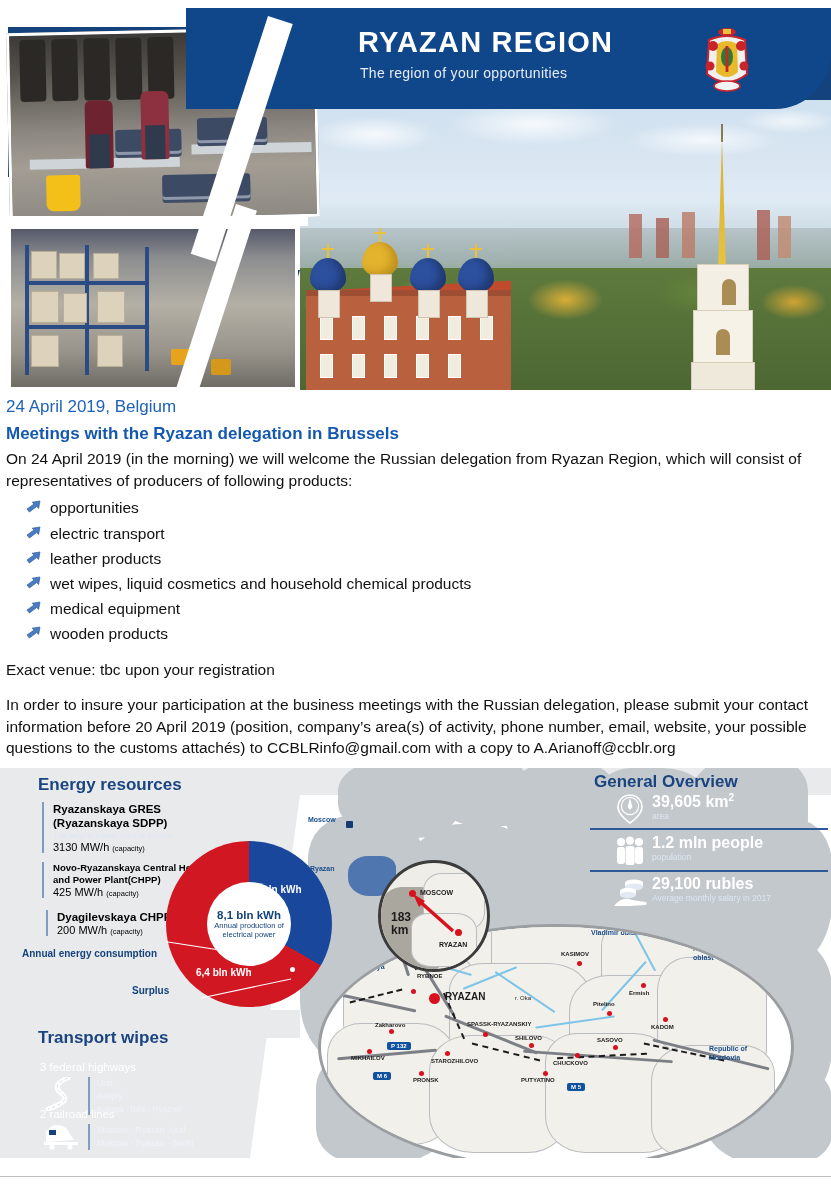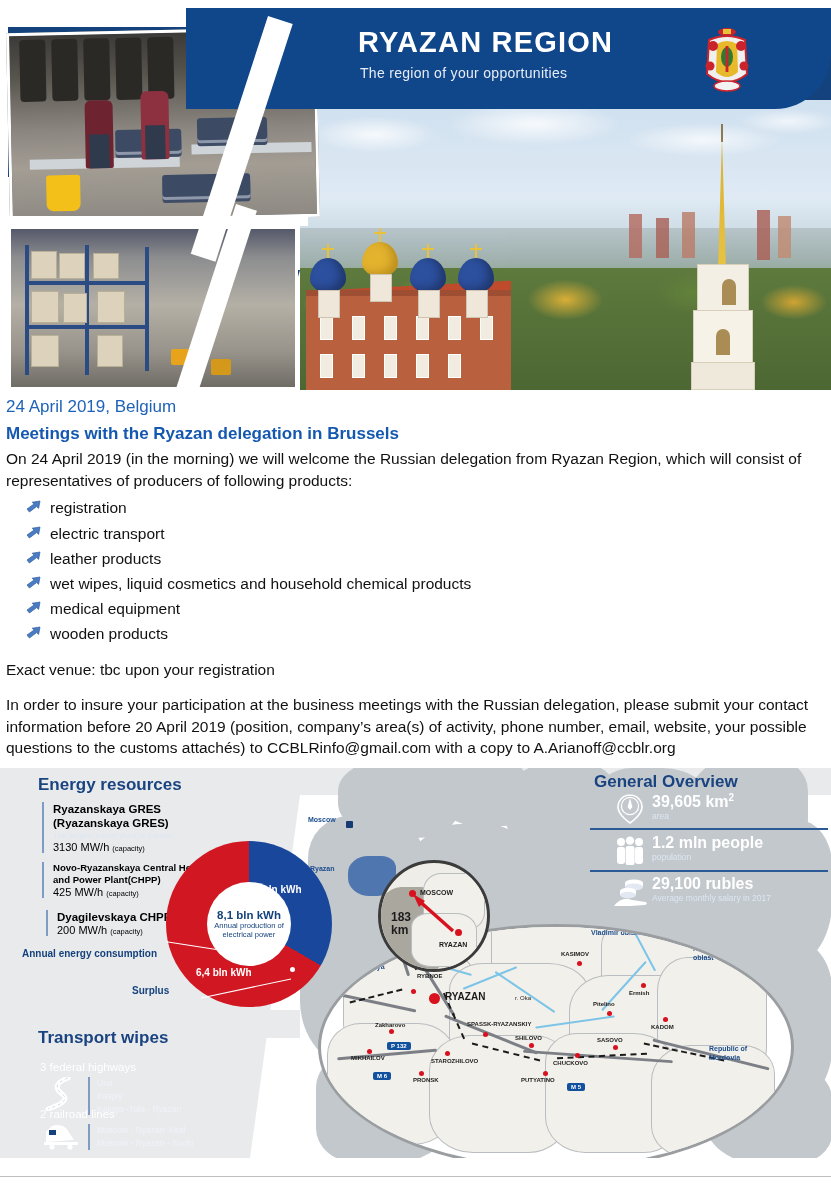--- a/index.html
+++ b/index.html
@@ -306,21 +306,21 @@
   <div class="kicker">24 April 2019, Belgium</div>
   <div class="headline">Meetings with the Ryazan delegation in Brussels</div>
   <div class="para">On 24 April 2019 (in the morning) we will welcome the Russian delegation from Ryazan Region, which will consist of</div>
   <div class="para">representatives of producers of following products:</div>
 
   <ul class="bullets">
     <li>
       <svg class="bul-ico" viewBox="0 0 17 14">
         <path d="M1 10 L8 5 L6.2 3.2 L14 2 L12.6 9.4 L10.6 7.6 L3.4 13 Z" fill="#4a7cc4" stroke="#2f5e9e" stroke-width=".7"></path>
       </svg>
-      <span>registration</span>
+      <span>opportunities</span>
     </li>
     <li>
       <svg class="bul-ico" viewBox="0 0 17 14">
         <path d="M1 10 L8 5 L6.2 3.2 L14 2 L12.6 9.4 L10.6 7.6 L3.4 13 Z" fill="#4a7cc4" stroke="#2f5e9e" stroke-width=".7"></path>
       </svg>
       <span>electric transport</span>
     </li>
     <li>
       <svg class="bul-ico" viewBox="0 0 17 14">
         <path d="M1 10 L8 5 L6.2 3.2 L14 2 L12.6 9.4 L10.6 7.6 L3.4 13 Z" fill="#4a7cc4" stroke="#2f5e9e" stroke-width=".7"></path>
@@ -486,21 +486,21 @@
     <span>183</span><br>
     <span>km</span>
   </div>
 </div>
 
 <div class="sec-head" style="left:38px;top:775px;">Energy resources</div>
 <div class="panel panel-energy"></div>
 
 <div class="er-item" style="left:42px;top:802px;width:192px;">
   <div class="er-t1">Ryazanskaya GRES</div>
-  <div class="er-t1">(Ryazanskaya GRES)</div>
+  <div class="er-t1">(Ryazanskaya SDPP)</div>
   <div class="er-t2">The largest power plant in Europe</div>
   <div class="er-t3"><span style="font-size:11px;">3130 MW/h</span> <span>(capacity)</span></div>
 </div>
 
 <div class="er-item" style="left:42px;top:862px;width:190px;">
   <div class="er-t1" style="font-size:9.6px;">Novo-Ryazanskaya Central Heating</div>
   <div class="er-t1" style="font-size:9.6px;">and Power Plant(CHPP)</div>
   <div class="er-t3"><span style="font-size:11px;">425 MW/h</span> <span>(capacity)</span></div>
 </div>
 

